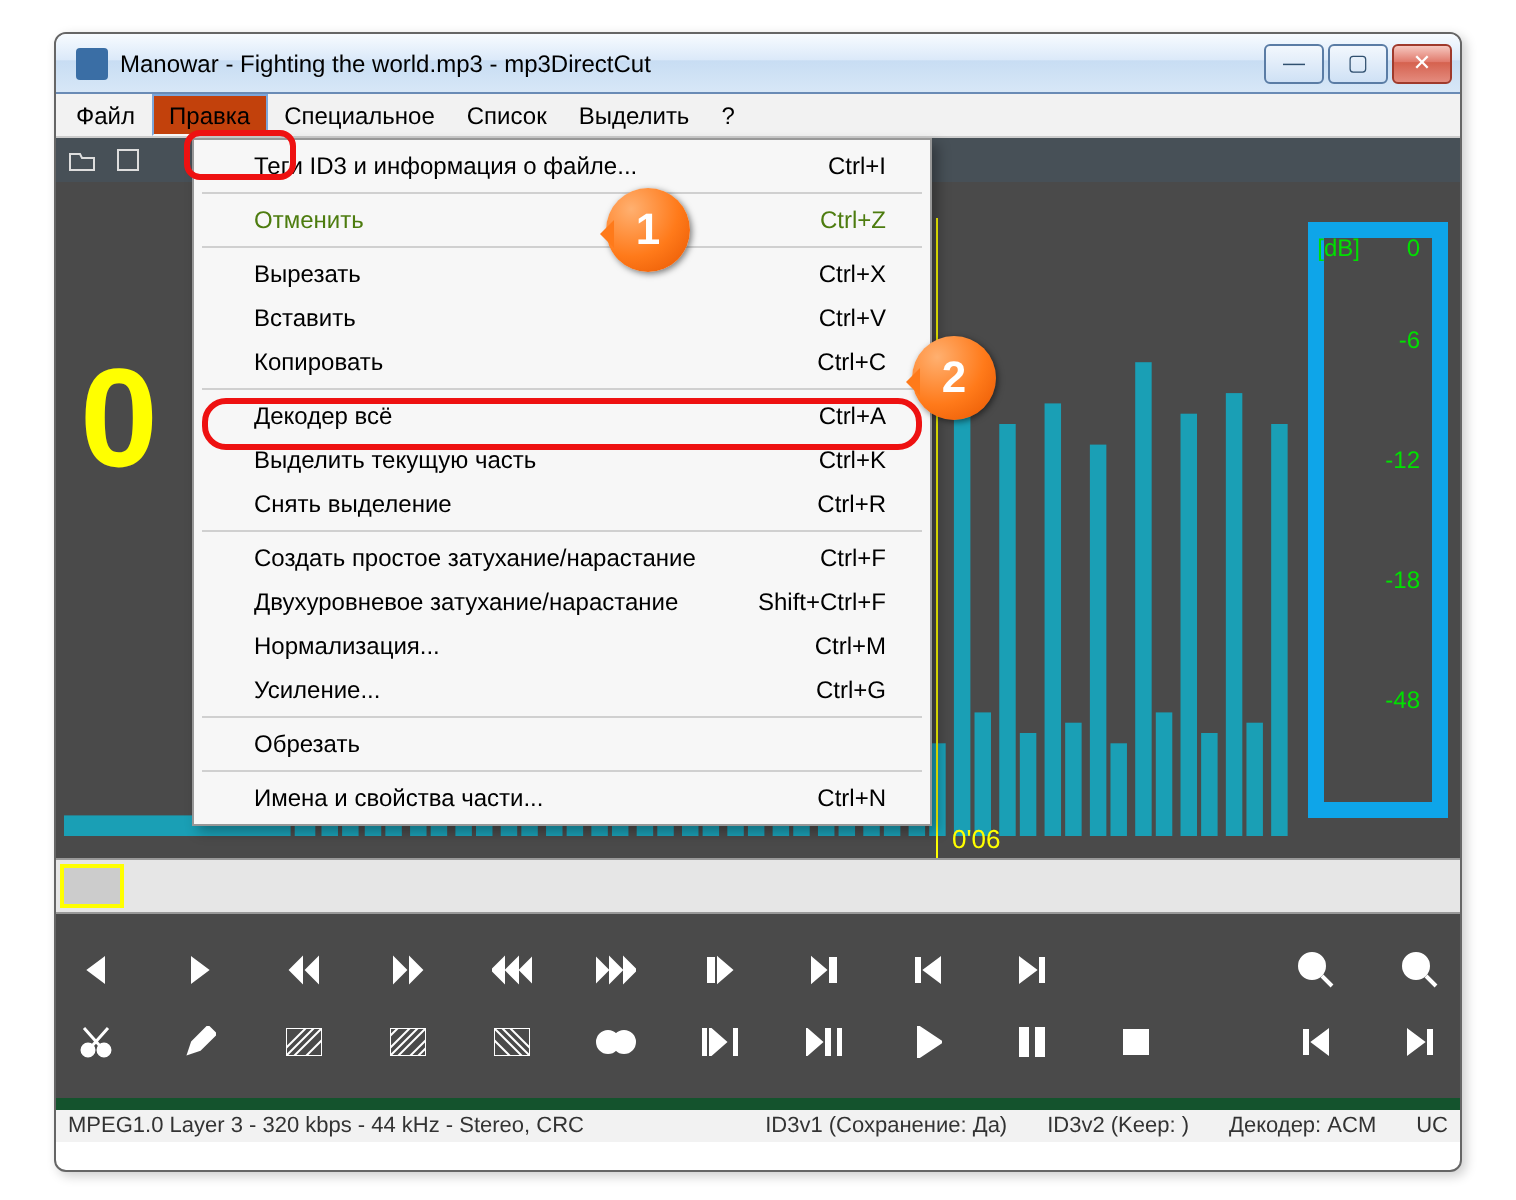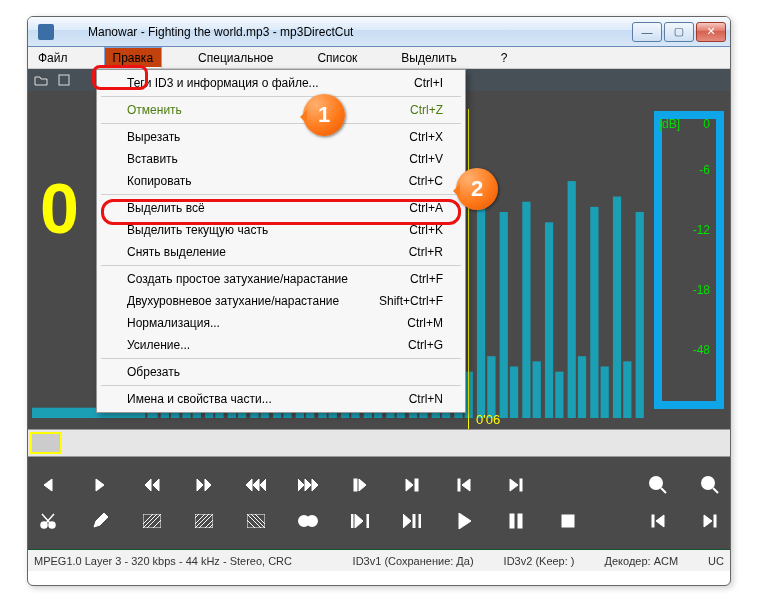--- a/index.html
+++ b/index.html
@@ -3,27 +3,27 @@
 <meta charset="utf-8">
 <style>
 * { margin: 0; padding: 0; box-sizing: border-box; font-family: "Segoe UI", Tahoma, sans-serif; }
 body { background: #fff; width: 758px; height: 600px; overflow: hidden; position: relative; }
 
 .frame { position: absolute; left: 27px; top: 16px; width: 704px; height: 570px; border: 1px solid #666; border-radius: 6px; background: #fff; box-shadow: 2px 2px 6px rgba(0,0,0,.2); overflow: hidden; }
 
 
 .titlebar { height: 30px; background: linear-gradient(#f7fbff,#dbe9f9 45%,#c8ddf3 46%,#d7e7f7); display: flex; align-items: center; padding: 0 4px; border-bottom: 1px solid #6a8bb5; }
 .titlebar .icon { width: 16px; height: 16px; background: #3a6ea5; margin: 0 6px; border-radius: 2px; }
-.titlebar .txt { font-size: 12px; color: #000; flex: 1; margin-left: 28px; }
+.titlebar .txt { font-size: 12px; color: #000; flex: 1; }
 .winbtns { display: flex; gap: 2px; }
 .winbtn { width: 30px; height: 20px; border: 1px solid #5a7ca5; border-radius: 3px; background: linear-gradient(#f2f7fd,#cfe1f5); display: flex; align-items: center; justify-content: center; font-size: 11px; color: #30506f; }
 .winbtn.close { background: linear-gradient(#f6c8c0,#e0786a 45%,#d5624f 46%,#e48b7e); color: #fff; border-color: #9f3a2c; }
 
 
-.menubar { height: 22px; background: #f2f2f2; border-bottom: 1px solid #ccc; display: flex; align-items: stretch; font-size: 12px; padding-left: 2px; gap: 28px; }
+.menubar { height: 22px; background: #f2f2f2; border-bottom: 1px solid #ccc; display: flex; align-items: stretch; font-size: 12px; padding-left: 2px; }
 .menuitem { padding: 0 8px; display: flex; align-items: center; cursor: default; position: relative; }
 .menuitem.open { background: #c2410c; border: 1px solid #7da6d9; border-bottom: 1px solid #f7f7f7; z-index: 5; }
 
 
 .toolbar { height: 22px; background: #475057; display: flex; align-items: center; padding: 0 6px; gap: 10px; }
 .toolbar svg { display: block; }
 
 
 .main { position: relative; height: 338px; background: #4a4a4a; overflow: hidden; }
 .wave { position: absolute; left: 4px; right: 80px; top: 18px; bottom: 20px; }
@@ -36,21 +36,21 @@
 .thumbstrip { height: 28px; background: #e6e6e6; border-top: 1px solid #999; border-bottom: 1px solid #999; position: relative; }
 .thumbbox { position: absolute; left: 2px; top: 2px; width: 32px; height: 22px; border: 2px solid #ff0; background: #ccc; }
 
 
 .transport { background: #4a4a4a; padding: 10px 8px; }
 .trow { display: flex; gap: 28px; align-items: center; height: 36px; }
 .tbtn { width: 24px; height: 24px; display: flex; align-items: center; justify-content: center; }
 .tbtn svg { stroke: #fff; fill: #fff; }
 
 
-.status { height: 22px; background: #f2f2f2; border-top: 1px solid #14532d; display: flex; align-items: center; font-size: 11px; color: #333; padding: 0 6px; gap: 30px; }
+.status { height: 22px; background: #f2f2f2; border-top: 6px solid #14532d; display: flex; align-items: center; font-size: 11px; color: #333; padding: 0 6px; gap: 20px; }
 .status span { white-space: nowrap; }
 
 
 .popup { position: absolute; left: 68px; top: 52px; width: 370px; background: #f7f7f7; border: 1px solid #979797; box-shadow: 3px 3px 6px rgba(0,0,0,.3); z-index: 4; padding: 2px; }
 .popup .row { display: flex; justify-content: space-between; padding: 4px 20px 4px 28px; font-size: 12px; color: #000; gap: 25px; }
 .popup .row.disabled { color: #4d7c0f; }
 .popup hr { border: none; border-top: 1px solid #d0d0d0; margin: 2px 2px; }
 .popup .hl { position: absolute; border: 3px solid #e11; border-radius: 12px; pointer-events: none; }
 
 
@@ -344,21 +344,21 @@
       <div class="row">
         <span>Вставить</span>
         <span>Ctrl+V</span>
       </div>
       <div class="row">
         <span>Копировать</span>
         <span>Ctrl+C</span>
       </div>
       <hr>
       <div class="row">
-        <span>Выделить всё</span>
+        <span>Декодер всё</span>
         <span>Ctrl+A</span>
       </div>
       <div class="row">
         <span>Выделить текущую часть</span>
         <span>Ctrl+K</span>
       </div>
       <div class="row">
         <span>Снять выделение</span>
         <span>Ctrl+R</span>
       </div>

